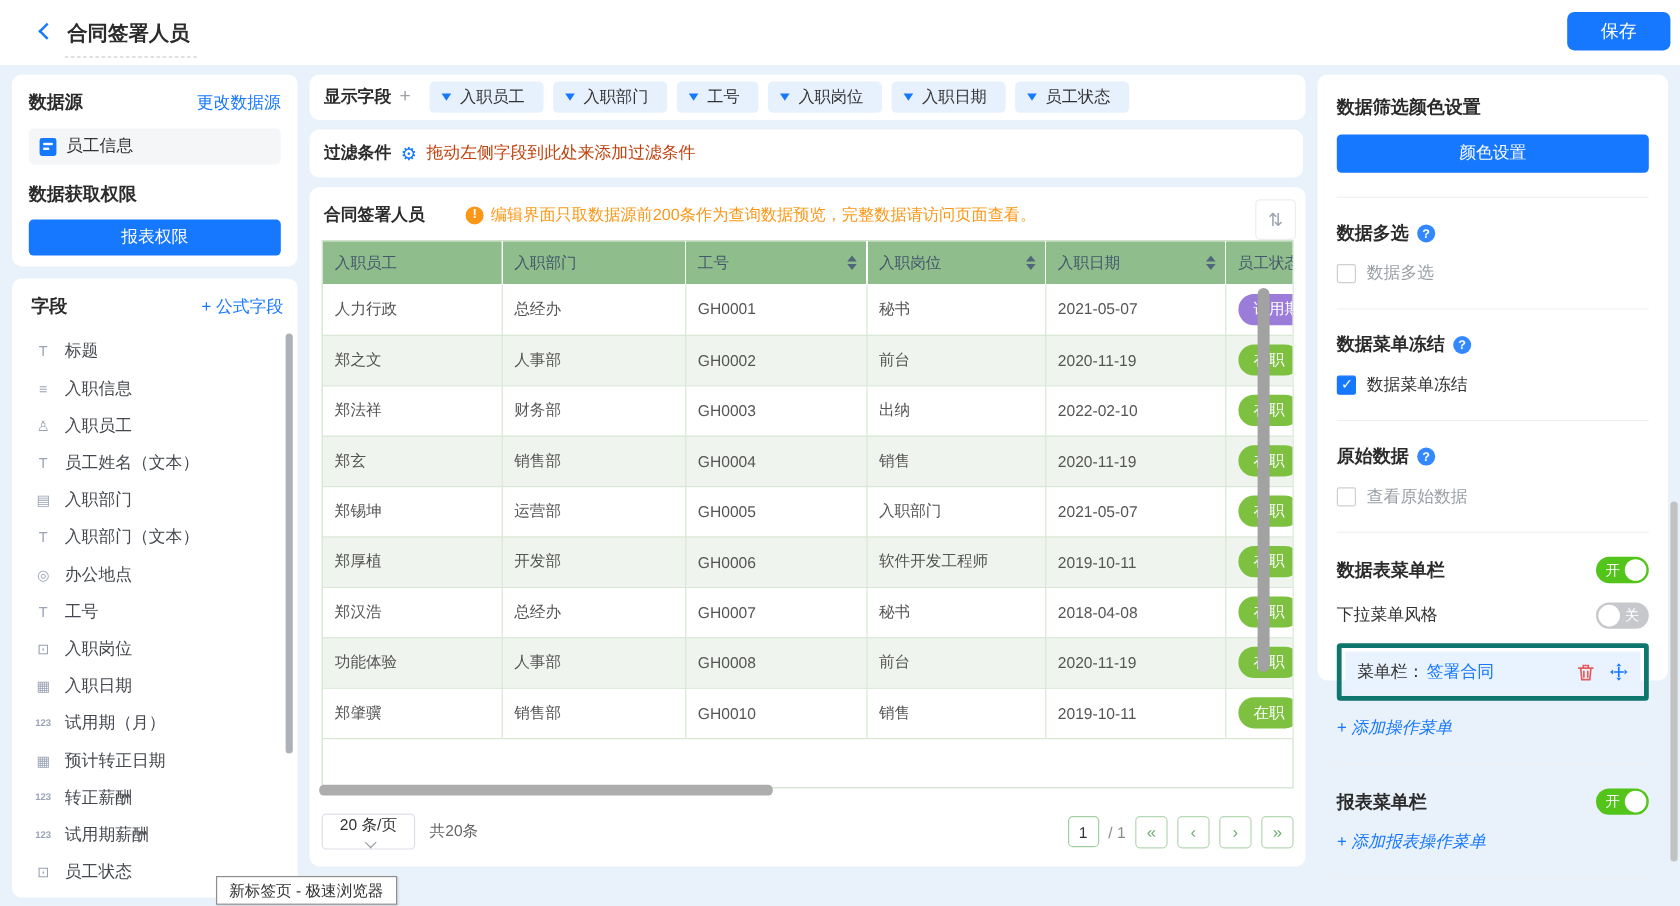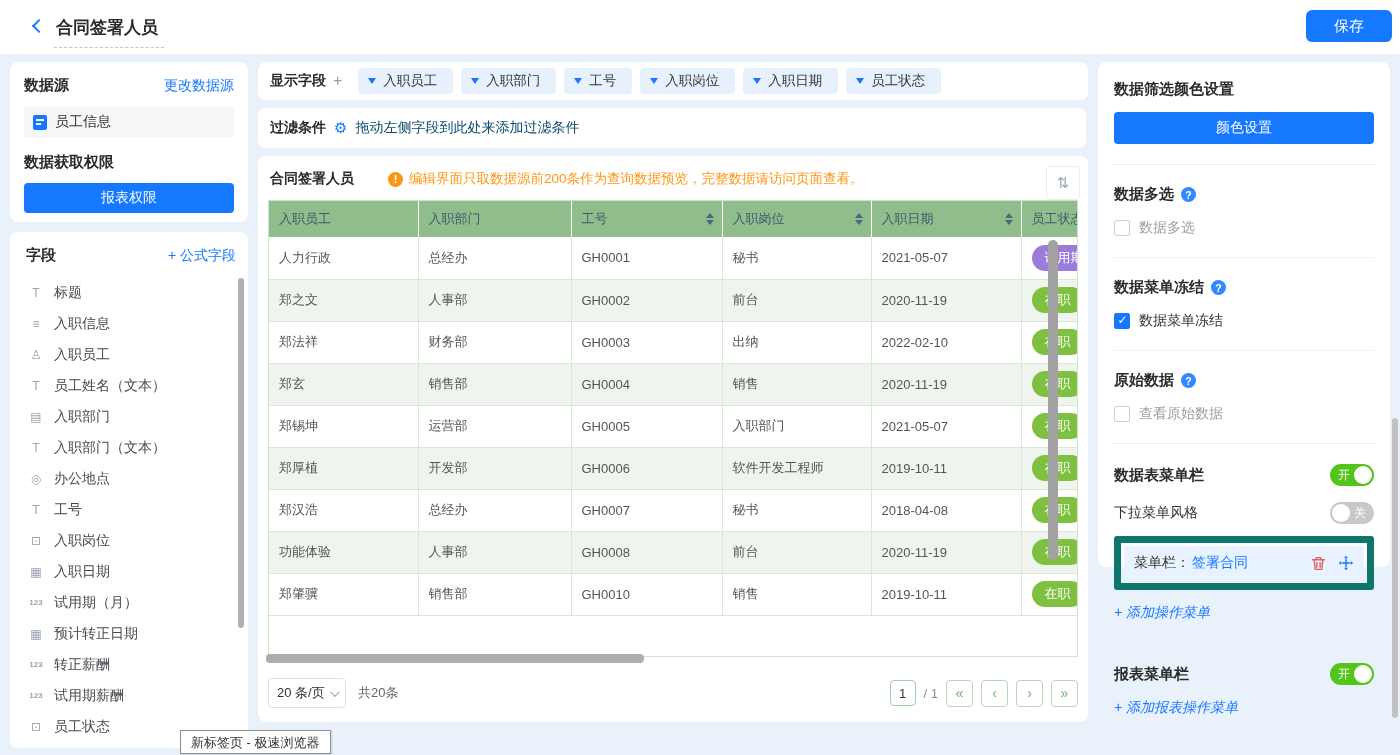--- a/index.html
+++ b/index.html
@@ -43,21 +43,21 @@
   .mp1 { left:258px; top:62px; width:830px; height:38px; display:flex; align-items:center; padding:0 12px; }
   .df-label { font-size:14px; font-weight:700; color:#2b2b2b; }
   .df-plus { color:#9aa0a6; font-size:16px; margin:0 0 0 7px; cursor:pointer; }
   .chips { display:flex; gap:8px; margin-left:16px; }
   .chip { height:26px; background:#E7F1FE; border-radius:4px; display:flex; align-items:center; padding:0 16px 0 10px; gap:7px; cursor:pointer; }
   .chip .tri { width:0; height:0; border-left:4.5px solid transparent; border-right:4.5px solid transparent; border-top:6px solid #1677FF; }
   .chip .lbl { font-size:13.5px; color:#333; }
 
   .mp2 { left:258px; top:108px; width:828px; height:40px; display:flex; align-items:center; padding:0 12px; gap:8px; }
   .gear-icon { color:#1677FF; font-size:15px; font-style:normal; }
-  .filter-ph { color:#0c4a6e; font-size:14px; }
+  .filter-ph { color:#c2410c; font-size:14px; }
 
   .mp3 { left:258px; top:156px; width:830px; height:566px; padding:0; }
   .tbl-title-row { position:absolute; left:12px; top:14px; display:flex; align-items:center; }
   .tbl-title { font-size:14px; font-weight:700; color:#2b2b2b; }
   .notice { margin-left:34px; display:flex; align-items:center; gap:6px; }
   .warn-icon { width:15px; height:15px; border-radius:50%; background:#FB9716; color:#fff; font-size:11px; font-weight:700; display:flex; align-items:center; justify-content:center; font-style:normal; }
   .notice-text { color:#FB9716; font-size:13.5px; }
   .sort-order-btn { position:absolute; right:8px; top:10px; width:34px; height:34px; border:1px solid #EDEDED; border-radius:4px; background:#fff; color:#9AA5B1; font-size:15px; cursor:pointer; }
 
   .table-clip { position:absolute; left:10px; top:44px; width:810px; height:457px; overflow:hidden; border:1px solid #CFE3CC; }
@@ -70,21 +70,21 @@
   .sort-arrows { position:absolute; right:8px; top:50%; transform:translateY(-50%); display:flex; flex-direction:column; gap:2px; cursor:pointer; }
   .sort-arrows i { width:0; height:0; border-left:4px solid transparent; border-right:4px solid transparent; }
   .sort-arrows i.up { border-bottom:5px solid #51657c; }
   .sort-arrows i.dn { border-top:5px solid #51657c; }
   .badge { display:inline-block; padding:4px 13px; border-radius:13px; color:#fff; font-size:13px; white-space:nowrap; }
 
   .v-scroll { position:absolute; left:790px; top:84px; width:10px; height:320px; background:#A2A2A2; border-radius:5px; z-index:4; }
   .h-scroll { position:absolute; left:8px; top:498px; width:378px; height:9px; background:#ADADAD; border-radius:4px; z-index:4; }
 
   .pagination { position:absolute; left:10px; right:10px; bottom:12px; height:34px; display:flex; align-items:center; }
-  .page-size { height:30px; width:78px; border:1px solid #DCDFE6; border-radius:4px; display:flex; align-items:center; justify-content:space-between; padding:0 8px; font-size:13px; color:#333; cursor:pointer; background:#fff; }
+  .page-size { height:30px; width:78px; border:1px solid #DCDFE6; border-radius:4px; display:flex; align-items:center; justify-content:space-between; padding:0 8px; font-size:13px; color:#333; cursor:pointer; background:#fff;flex-direction:column; }
   .page-size .chev { width:7px; height:7px; border-right:1.5px solid #9aa0a6; border-bottom:1.5px solid #9aa0a6; transform:rotate(45deg) translateY(-2px); }
   .total { margin-left:12px; color:#666; font-size:13px; }
   .pg-right { margin-left:auto; display:flex; align-items:center; gap:8px; }
   .page-input { width:26px; height:26px; border:1px solid #A3CFA3; border-radius:4px; text-align:center; font-size:13px; color:#333; }
   .of-pages { color:#8a8a8a; font-size:13px; }
   .pg-btn { width:27px; height:27px; border:1px solid #B5D8B5; border-radius:4px; background:#fff; color:#6FAE6F; font-size:14px; line-height:1; cursor:pointer; }
 
   
   .rp { left:1098px; top:62px; width:292px; height:505px; padding:18px 16px 10px; }
   .rp .head { display:flex; align-items:center; }
@@ -102,21 +102,21 @@
   .toggle.on { background:#52C41A; }
   .toggle.off { background:#C6C8CC; }
   .toggle .knob { position:absolute; top:2px; width:18px; height:18px; border-radius:50%; background:#fff; }
   .toggle.on .knob { right:2px; } .toggle.off .knob { left:2px; }
   .toggle .t-lab { position:absolute; top:3px; color:#fff; font-size:12px; }
   .toggle.on .t-lab { left:8px; } .toggle.off .t-lab { right:8px; }
   .tgl-row { display:flex; align-items:center; justify-content:space-between; }
   .sub-row { margin-top:16px; }
   .sub-label { font-size:14px; color:#333; }
 
-  .menu-hl { margin-top:12px; border:7px solid #0f766e; border-radius:3px; padding:3px; }
+  .menu-hl { margin-top:12px; border:4px solid #0f766e; border-radius:3px; padding:3px; }
   .menu-row { height:34px; background:#E9F3FF; display:flex; align-items:center; padding:0 10px; gap:2px; }
   .menu-prefix { font-size:14px; color:#333; }
   .menu-name { font-size:14px; color:#1677FF; }
   .menu-icons { margin-left:auto; display:flex; align-items:center; gap:12px; }
   .icon-btn { background:none; border:none; padding:0; cursor:pointer; line-height:0; }
   .add-link { display:inline-block; margin-top:14px; font-size:14px;font-style:italic; }
 
   .win-scroll { position:absolute; right:2px; top:418px; width:6px; height:300px; background:#C2C2C2; border-radius:3px; z-index:9; }
   .tooltip { position:absolute; left:180px; top:730px; height:24px; background:#fff; border:1px solid #8f8f8f; box-shadow:1px 1px 2px rgba(0,0,0,.15); padding:3px 10px; font-size:13px; color:#333; z-index:10; white-space:nowrap; }
 </style>

